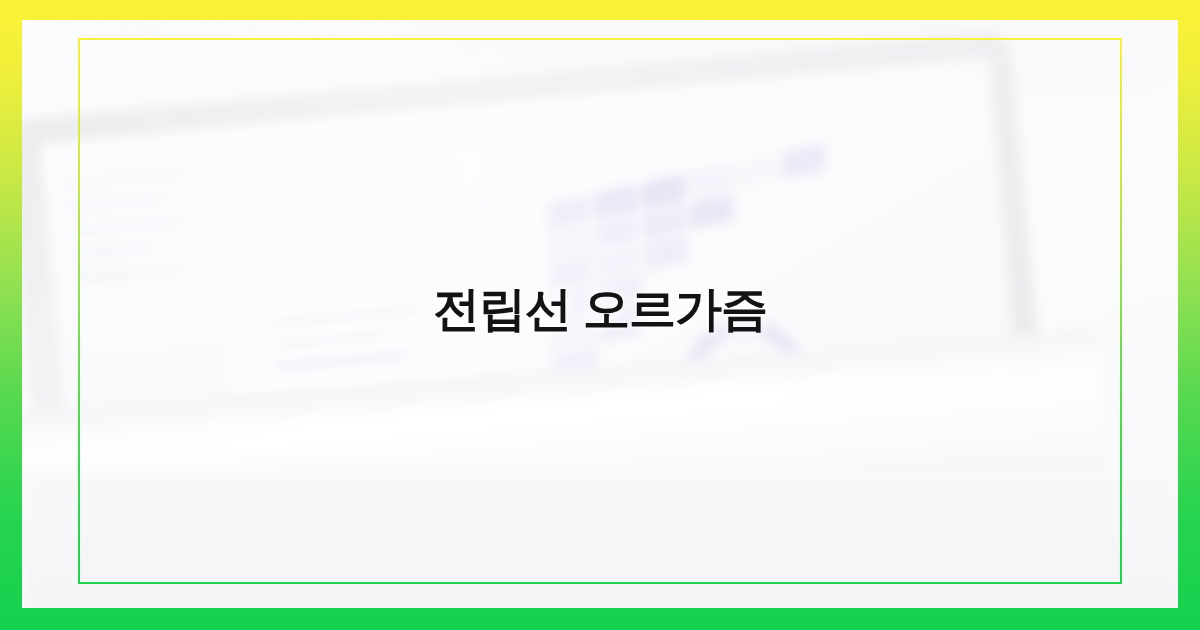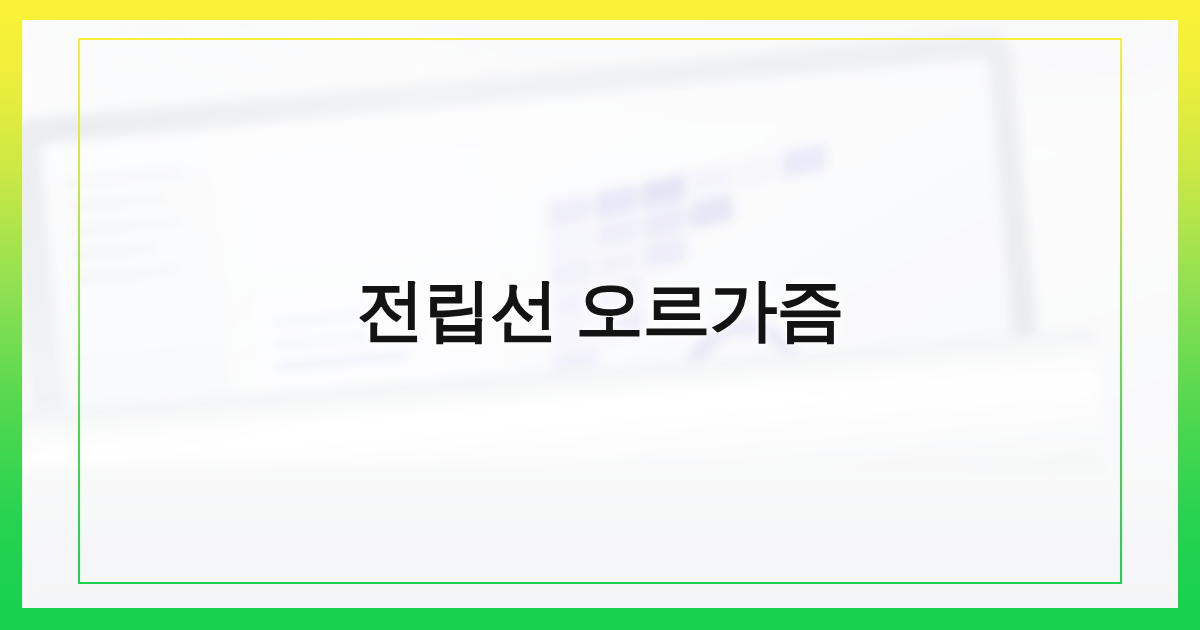--- a/index.html
+++ b/index.html
@@ -174,21 +174,21 @@
     display:flex;
     flex-direction:column;
     align-items:center;
     justify-content:center;
     gap:0;
     padding-bottom:4px;
   }
   #headline .line{
     font-family:"Liberation Sans","DejaVu Sans", sans-serif;
     font-weight:700;
-    font-size:68px;
+    font-size:47px;
     line-height:74px;
     letter-spacing:-1px;
     color:#131313;
     text-align:center;
     white-space:nowrap;
     text-shadow:
         0 0 10px rgba(255,255,255,.95),
         0 0 22px rgba(255,255,255,.85),
         0 1px 0 rgba(255,255,255,.6);
   }

